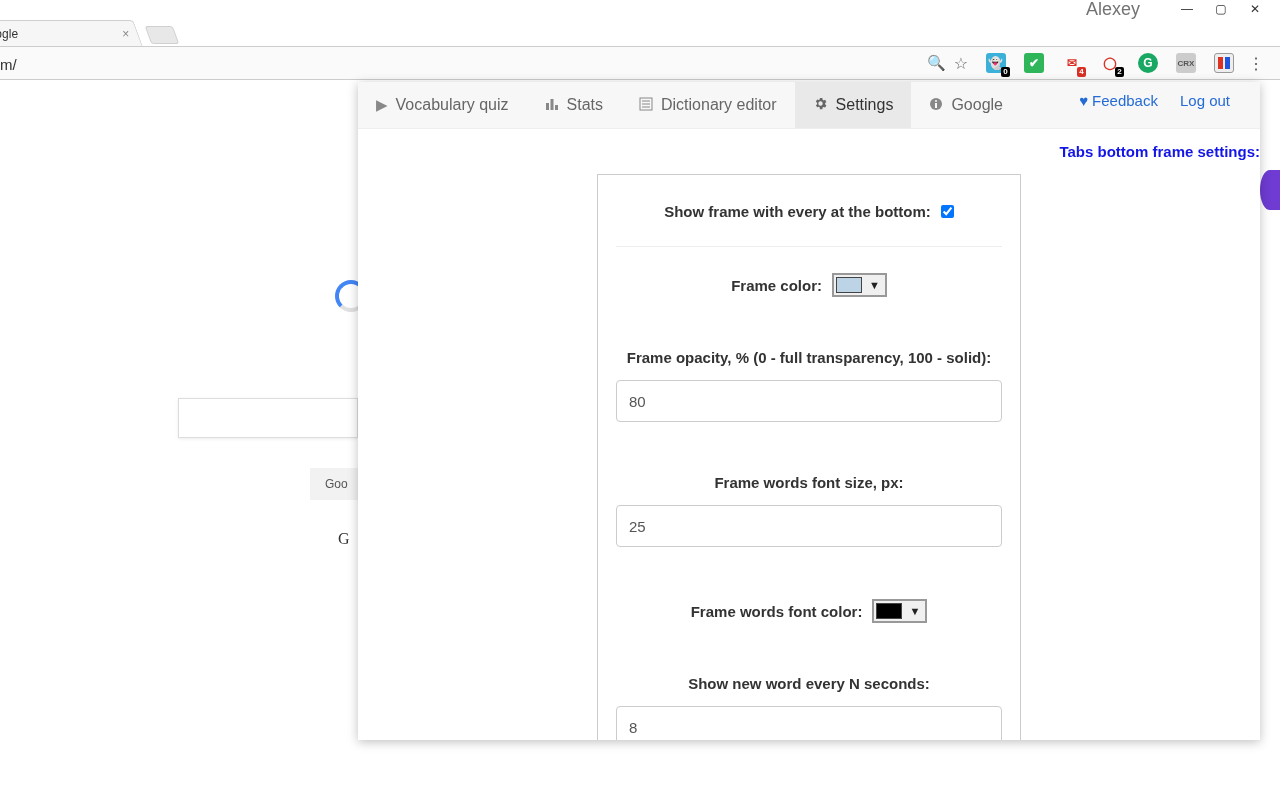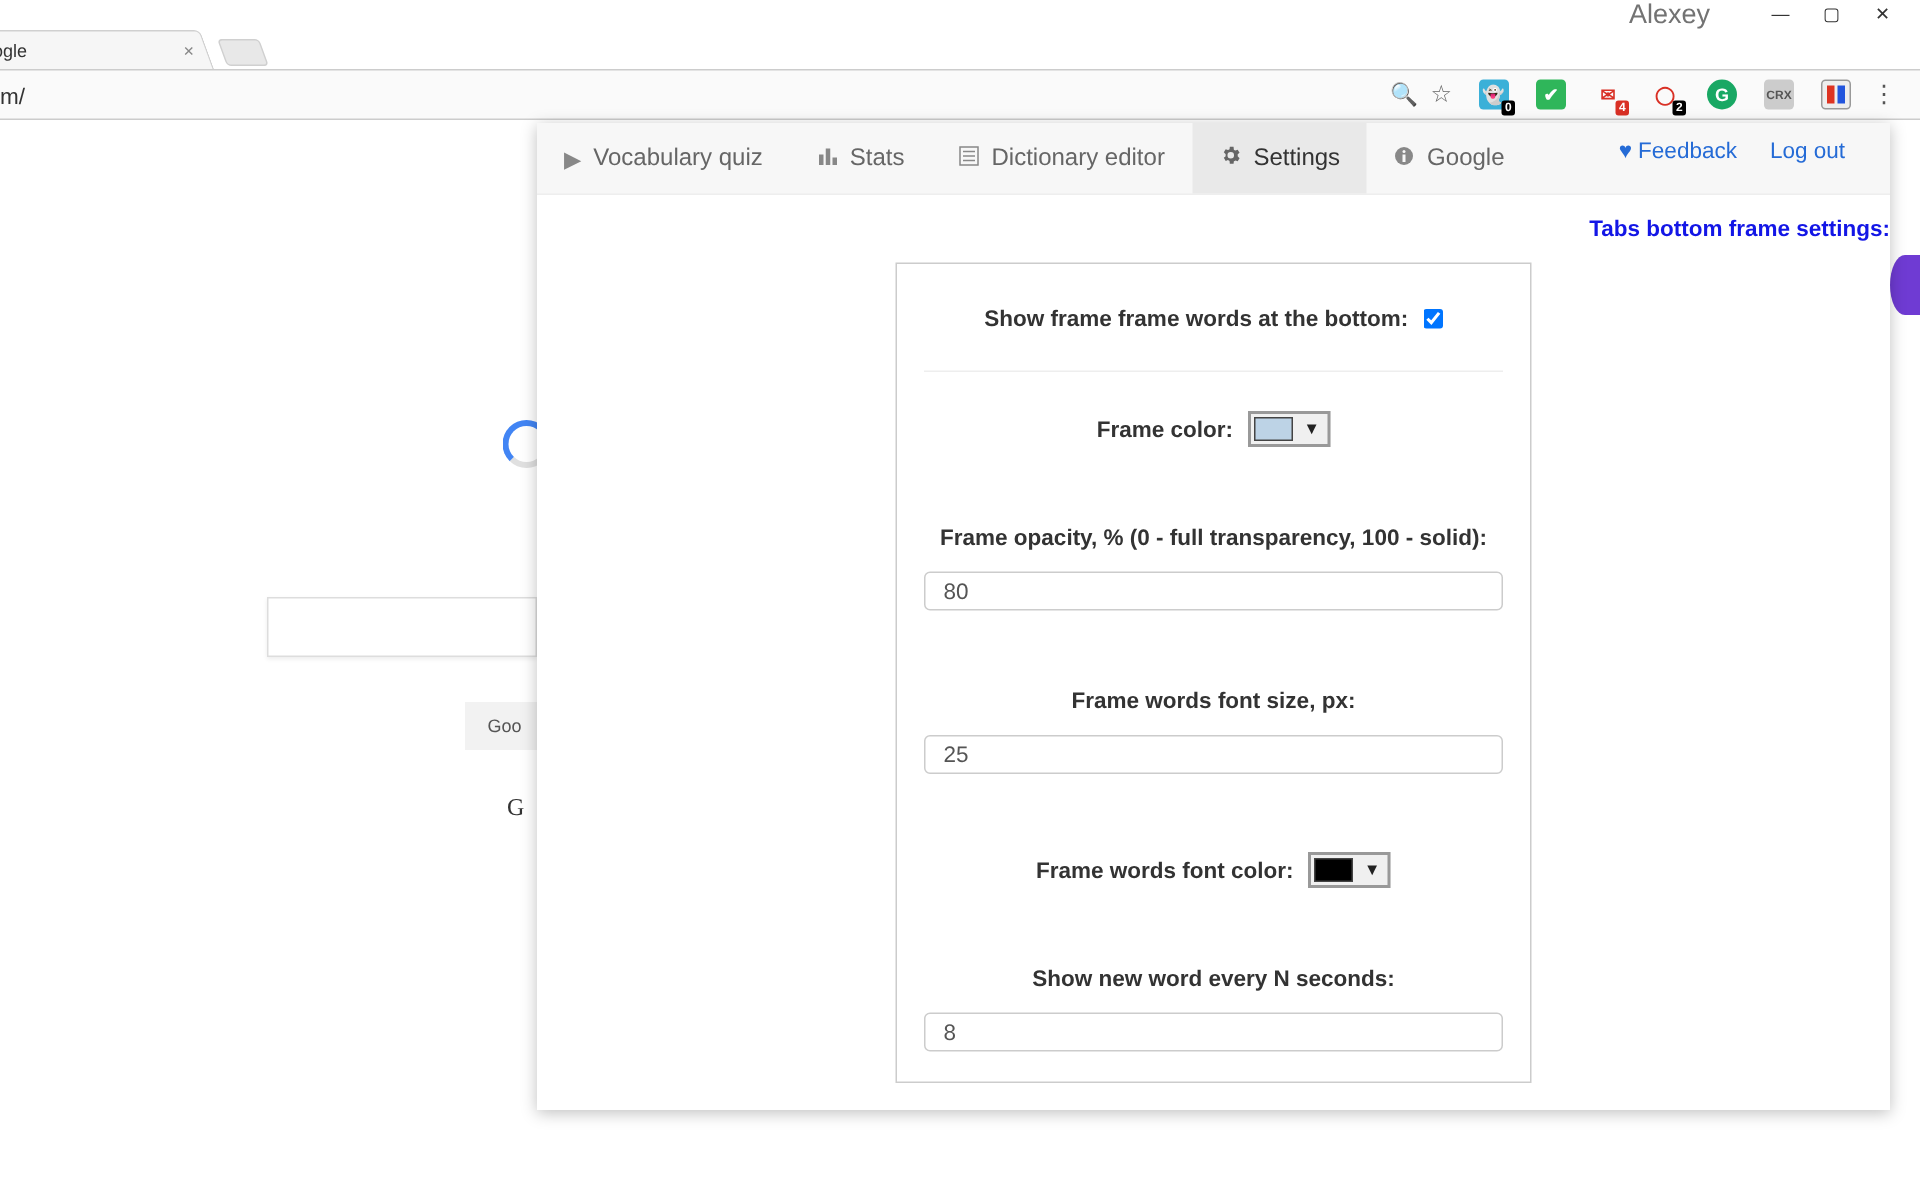--- a/index.html
+++ b/index.html
@@ -248,21 +248,21 @@
   .color-swatch {
     width: 26px; height: 16px;
     margin: 2px;
     border: 1px solid #444;
   }
   .color-arrow {
     padding: 0 5px; font-size:11px; color:#222;
   }
 
   .text-input {
-    width: 100%; height: 26px;
+    width: 100%; height: 42px;
     border: 1px solid #ccc;
     border-radius: 4px;
     padding: 0 12px;
     font-size: 15px;
     color: #555;
     margin-top: 14px;
     text-align:left;
   }
 
   .purple-peek {
@@ -371,21 +371,21 @@
       <a><span class="heart">♥</span><span>Feedback</span></a>
       <a>Log out</a>
     </div>
   </div>
 
   <div class="panel-scroll">
     <div class="section-title">Tabs bottom frame settings:</div>
     <div class="settings-box">
 
       <div class="setting setting-inline">
-        <span class="setting-label">Show frame frame words at the bottom:</span>
+        <span class="setting-label">Show frame with every at the bottom:</span>
         <input type="checkbox" checked="" style="">
       </div>
 
       <div class="setting setting-inline" style="border-bottom:none">
         <span class="setting-label">Frame color:</span>
         <div class="color-picker">
           <div class="color-swatch" style="background:#bdd3e6"></div>
           <span class="color-arrow">▼</span>
         </div>
       </div>

